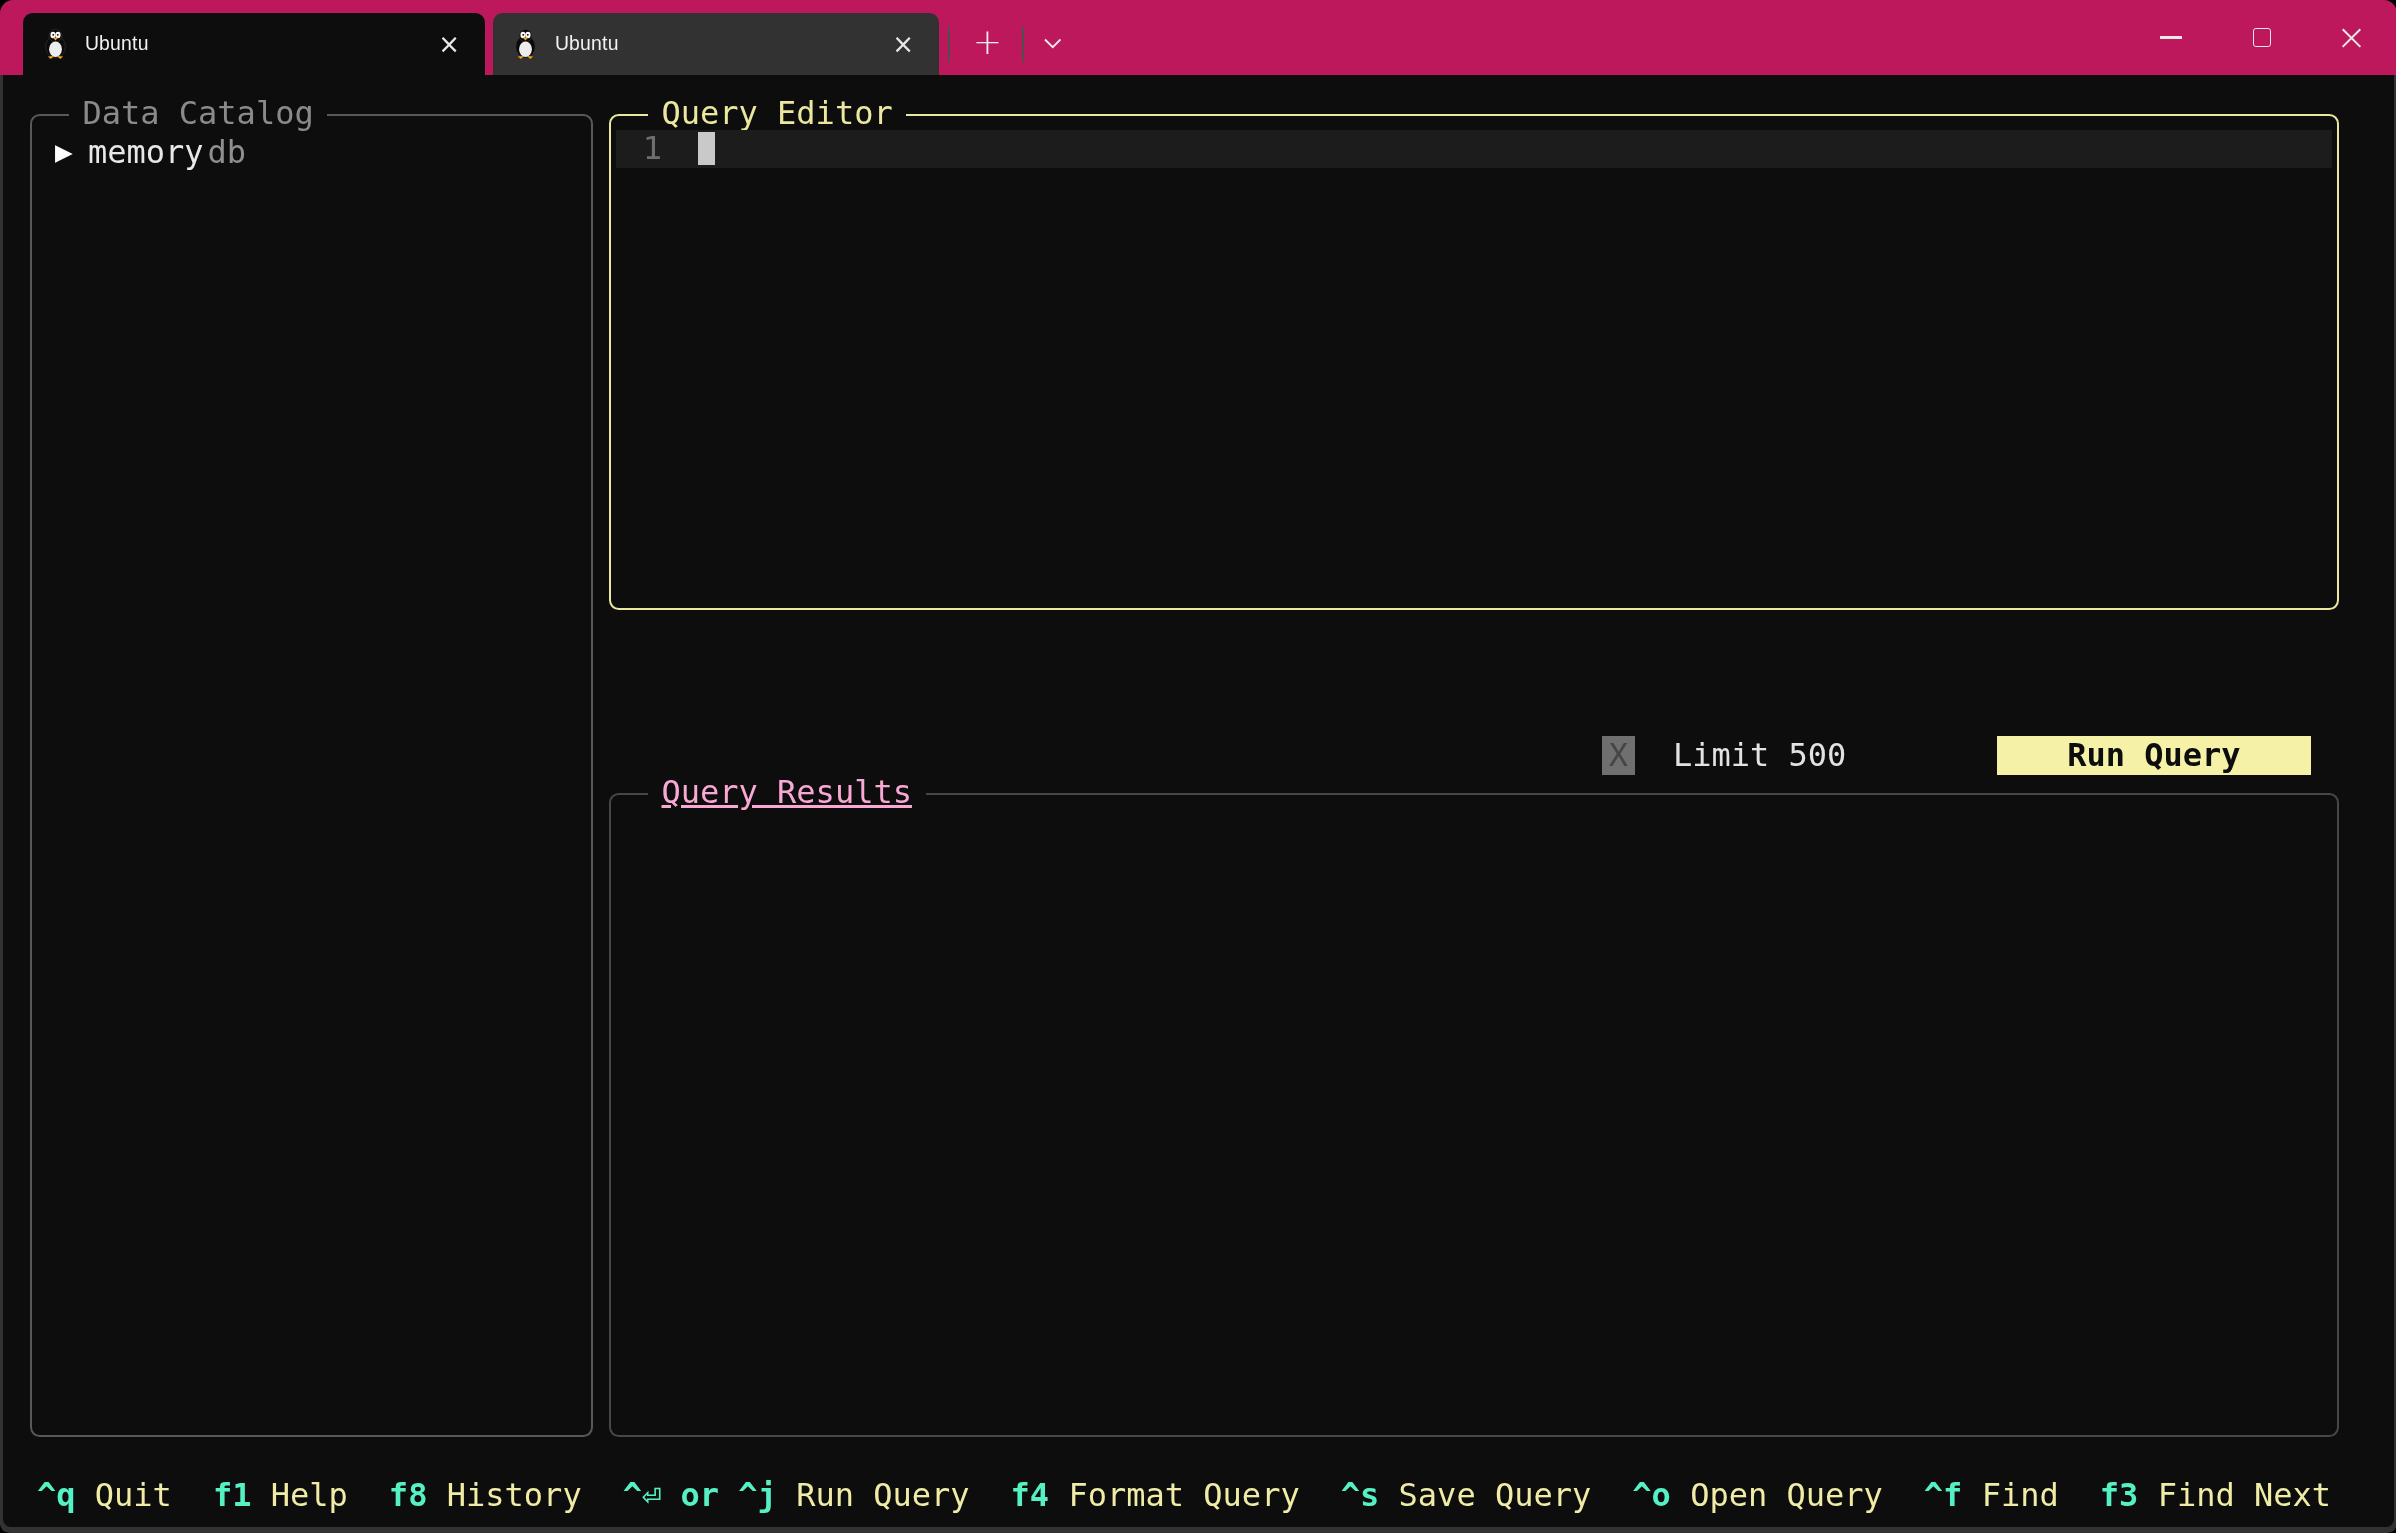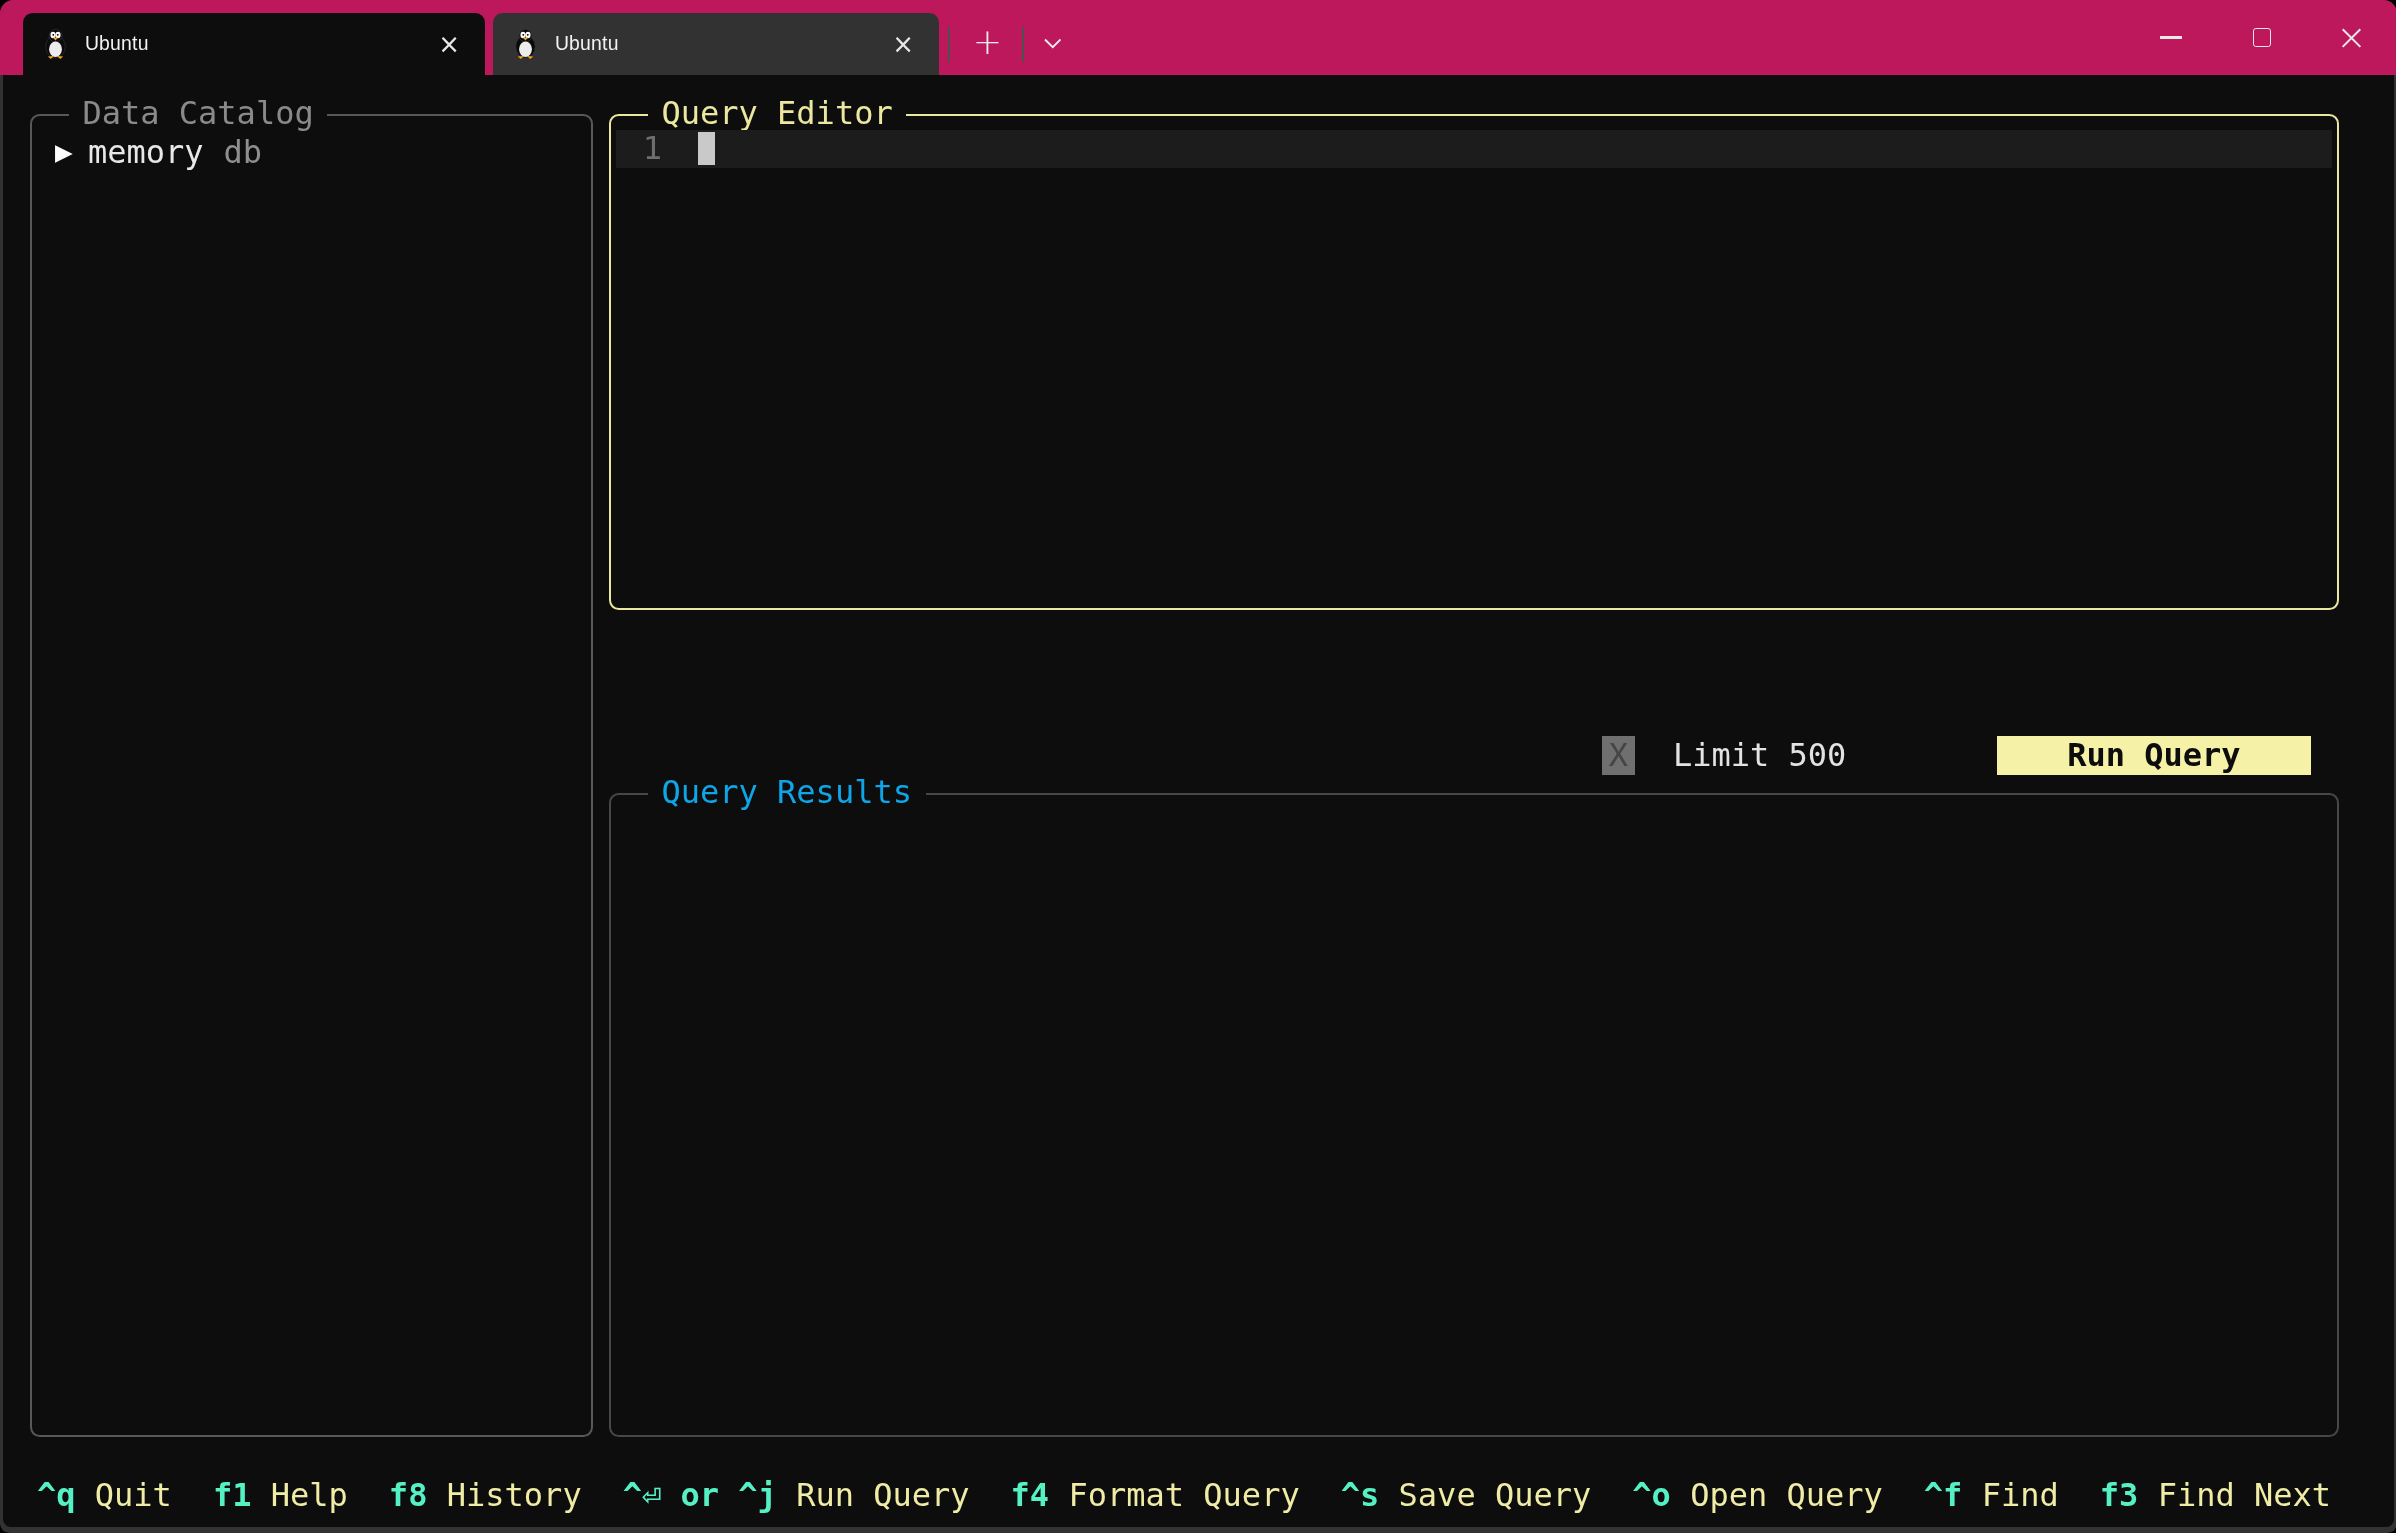--- a/index.html
+++ b/index.html
@@ -42,38 +42,38 @@
               background:#0d0d0d; border-radius:0 0 7.8px 7.8px; overflow:hidden; }
 
   .panel { position:absolute; border:2.9px solid; border-radius:9.7px; }
   .panel-title { position:absolute; top:-22px; left:37px; background:#0d0d0d; padding:0 13.6px; white-space:pre; }
 
   .catalog { left:27px; top:39px; width:563px; height:1323px; border-color:#585858; }
   .catalog .panel-title { color:#8a8a8a; }
   .catalog-row { position:absolute; left:23px; top:16.5px; display:flex; align-items:center; }
   .tree-arrow { color:#ffffff; font-size:23px; width:33px; font-family:"DejaVu Sans", sans-serif; }
   .tree-name { color:#e8e8e8; }
-  .tree-suffix { color:#8f8f8f; margin-left:20px; }
+  .tree-suffix { color:#8f8f8f; margin-left:4px; }
 
   .editor { left:606px; top:39px; width:1730px; height:496px; border-color:#ece79e; }
   .editor .panel-title { color:#ece79e; }
   .editor-line { position:absolute; left:4.9px; right:4.9px; top:13.6px; height:38px; background:#1c1c1c;
                  display:flex; align-items:center; }
   .line-num { color:#6e6e6e; margin-left:27px; }
   .cursor { width:16.5px; height:33px; background:#c9c9c9; margin-left:36px; }
 
   .runbar { position:absolute; left:606px; top:658px; width:1730px; height:45px; }
   .limit-check { position:absolute; left:993px; top:2.9px; width:33px; height:39px; background:#6f6f6f;
                  color:#454545; text-align:center; }
   .limit-label { position:absolute; left:1064px; top:2.9px; color:#e2e2e2; }
   .run-btn { position:absolute; left:1388px; top:2.9px; width:314px; height:39px; background:#f5f2a8;
              color:#0d0d0d; font-weight:bold; text-align:center; border:none; }
 
   .results { left:606px; top:718px; width:1730px; height:644px; border-color:#474747; }
-  .results .panel-title { color:#0ea5e9; }
+  .results .panel-title { color:#f9a8d4;text-decoration:underline; }
   .status-row { position:absolute; right:43px; bottom:15.5px; display:flex; align-items:center; }
   .status-bar-glyph { width:6.8px; height:33px; background:#f2eda3; margin-right:31px; }
   .status-text { color:#d8d8d8; }
 
   .footer { position:absolute; left:34px; bottom:12.6px; right:9.7px; display:flex; gap:41px; white-space:pre; }
   .fkey { color:#55f1c4; font-weight:bold; }
   .flabel { color:#f0eca6; margin-left:19.4px; }
 </style>
 </head>
 <body>

